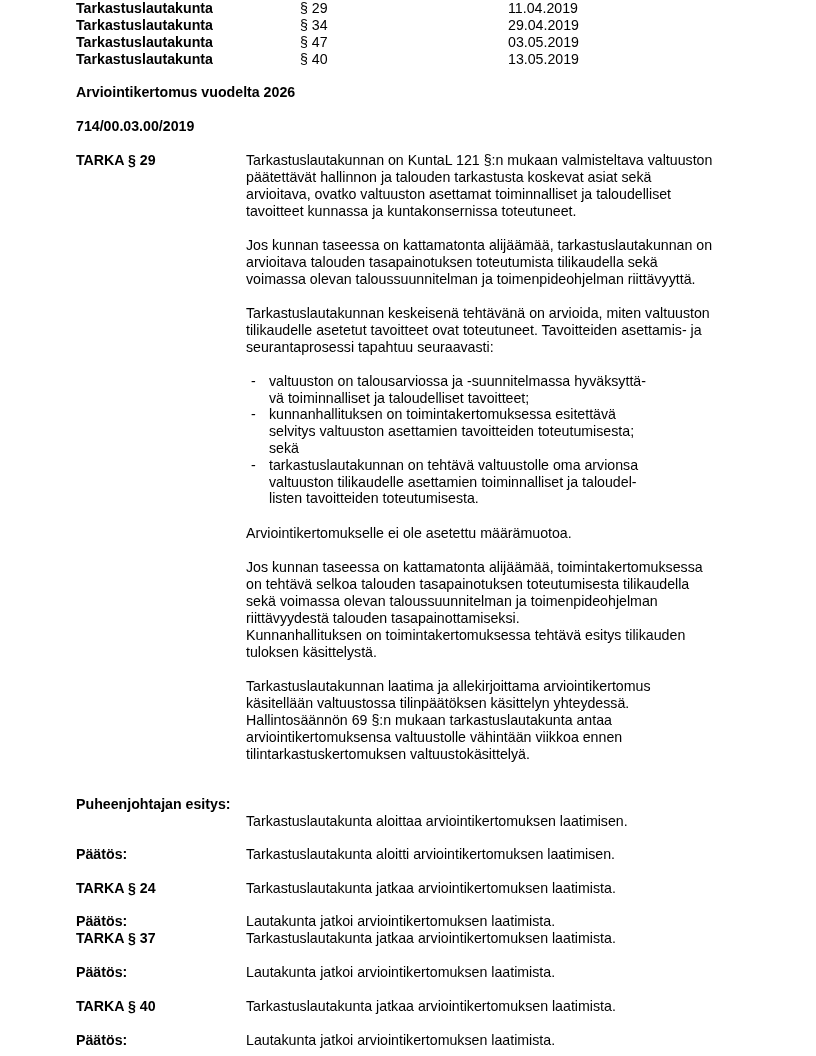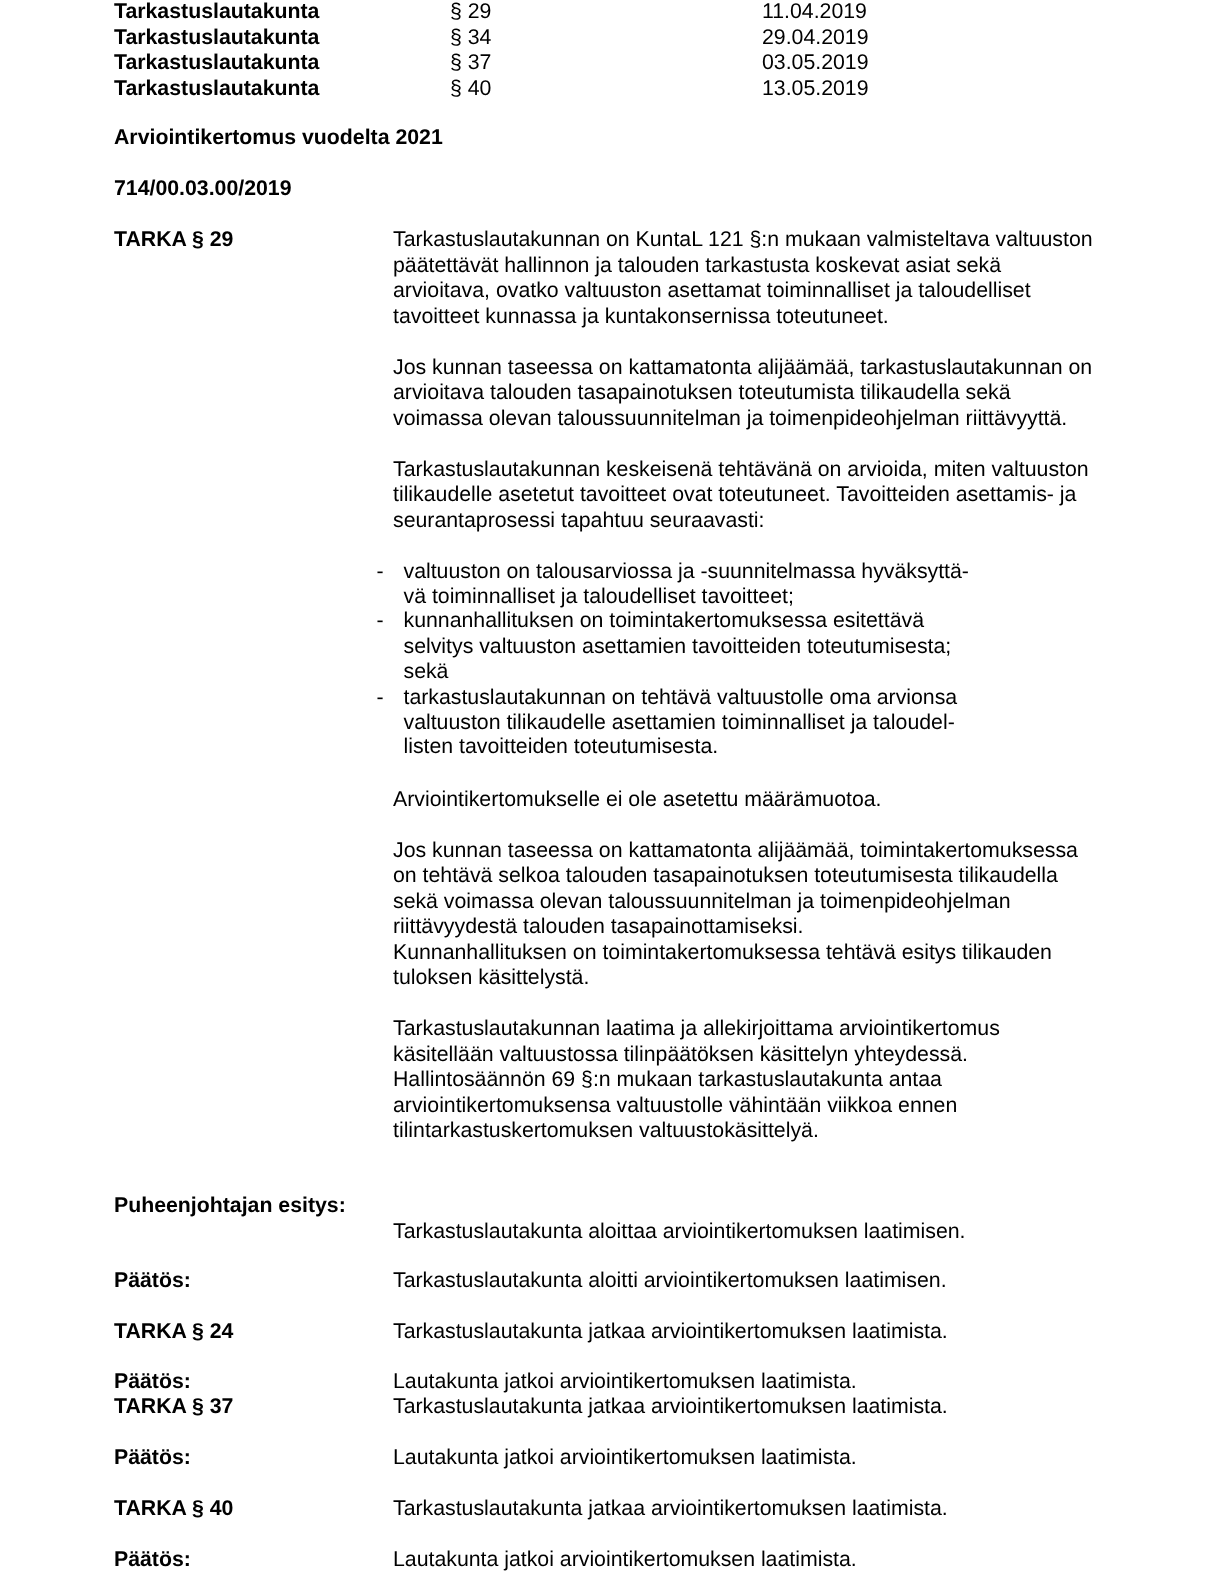--- a/index.html
+++ b/index.html
@@ -1,20 +1,20 @@
 <!DOCTYPE html>
 <html><head>
 <meta charset="utf-8">
 <style>
   html, body { margin: 0; padding: 0; background: #ffffff; }
   body { width: 816px; height: 1056px; position: relative; overflow: hidden;
          font-family: "Liberation Sans", sans-serif; font-size: 14.2px; color: #000; }
   .ln { position: absolute; white-space: nowrap; line-height: 17px; }
   .c1 { left: 76px; font-weight: bold; }
-  .c2 { left: 262px; text-align: right; }
+  .c2 { left: 246px; text-align: right; }
   .bul { left: 251px; }
   .bt { left: 269px; }
 </style>
 </head>
 <body>
 
 <div>
 
   <div>
     <div>
@@ -22,31 +22,31 @@
       <span class="ln" style="top:0px;left:300px">§ 29</span>
       <span class="ln" style="top:0px;left:508px">11.04.2019</span>
     </div>
     <div>
       <span class="ln c1" style="top:17px">Tarkastuslautakunta</span>
       <span class="ln" style="top:17px;left:300px">§ 34</span>
       <span class="ln" style="top:17px;left:508px">29.04.2019</span>
     </div>
     <div>
       <span class="ln c1" style="top:34px">Tarkastuslautakunta</span>
-      <span class="ln" style="top:34px;left:300px">§ 37</span>
+      <span class="ln" style="top:34px;left:300px">§ 47</span>
       <span class="ln" style="top:34px;left:508px">03.05.2019</span>
     </div>
     <div>
       <span class="ln c1" style="top:51px">Tarkastuslautakunta</span>
       <span class="ln" style="top:51px;left:300px">§ 40</span>
       <span class="ln" style="top:51px;left:508px">13.05.2019</span>
     </div>
   </div>
 
-  <span class="ln c1" style="top:84px">Arviointikertomus vuodelta 2021</span>
+  <span class="ln c1" style="top:84px">Arviointikertomus vuodelta 2026</span>
   <span class="ln c1" style="top:118px">714/00.03.00/2019</span>
 
   <span class="ln c1" style="top:152px">TARKA § 29</span>
 
   <div>
     <span class="ln c2" style="top:152px">Tarkastuslautakunnan on KuntaL 121 §:n mukaan valmisteltava valtuuston</span>
     <span class="ln c2" style="top:169px">päätettävät hallinnon ja talouden tarkastusta koskevat asiat sekä</span>
     <span class="ln c2" style="top:186px">arvioitava, ovatko valtuuston asettamat toiminnalliset ja taloudelliset</span>
     <span class="ln c2" style="top:203px">tavoitteet kunnassa ja kuntakonsernissa toteutuneet.</span>
   </div>

